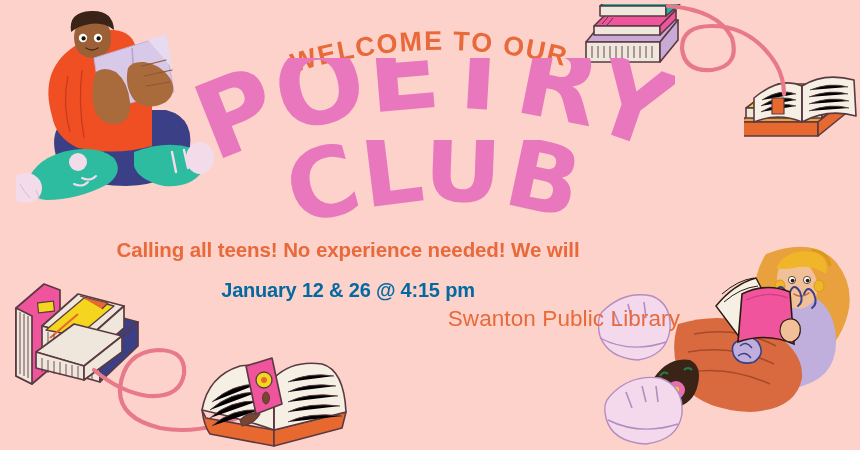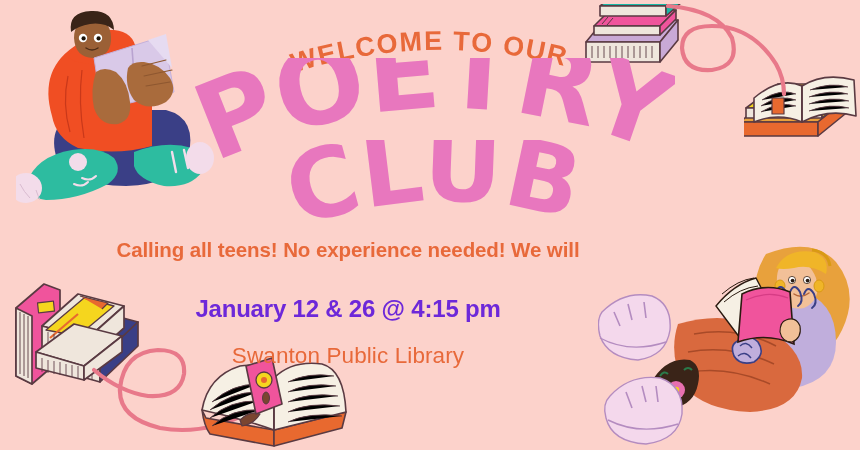--- a/index.html
+++ b/index.html
@@ -37,26 +37,26 @@
   #textblock {
     position:absolute; left:0; top:236px; width:680px;
     text-align:center;
     padding-left:16px;
   }
   #body-line1, #body-line2 {
     color:#E8693A; font-size:20.5px; font-weight:700;
     line-height:27px; letter-spacing:-0.1px;
   }
   #date-line {
-    color:#6d28d9; font-size:24px; font-weight:700;
-    margin-top:32px; letter-spacing:-0.2px;
+    color:#0369a1; font-size:20px; font-weight:700;
+    margin-top:16px; letter-spacing:-0.2px;
   }
   #venue-line {
     color:#E8693A; font-size:22.5px; font-weight:400;
-    margin-top:20px; letter-spacing:0.1px;
+    margin-top:4px; letter-spacing:0.1px;text-align:right;
   }
 </style>
 </head>
 <body>
 
 <div id="poster">
 
   <svg class="art" style="left:16px; top:6px; width:200px; height:210px;" viewBox="0 0 200 210">
 
     <path d="M40 150 Q30 112 72 104 L150 104 Q182 112 172 152 Q160 178 110 180 Q55 180 40 150 Z" fill="#3A3F86"></path>

